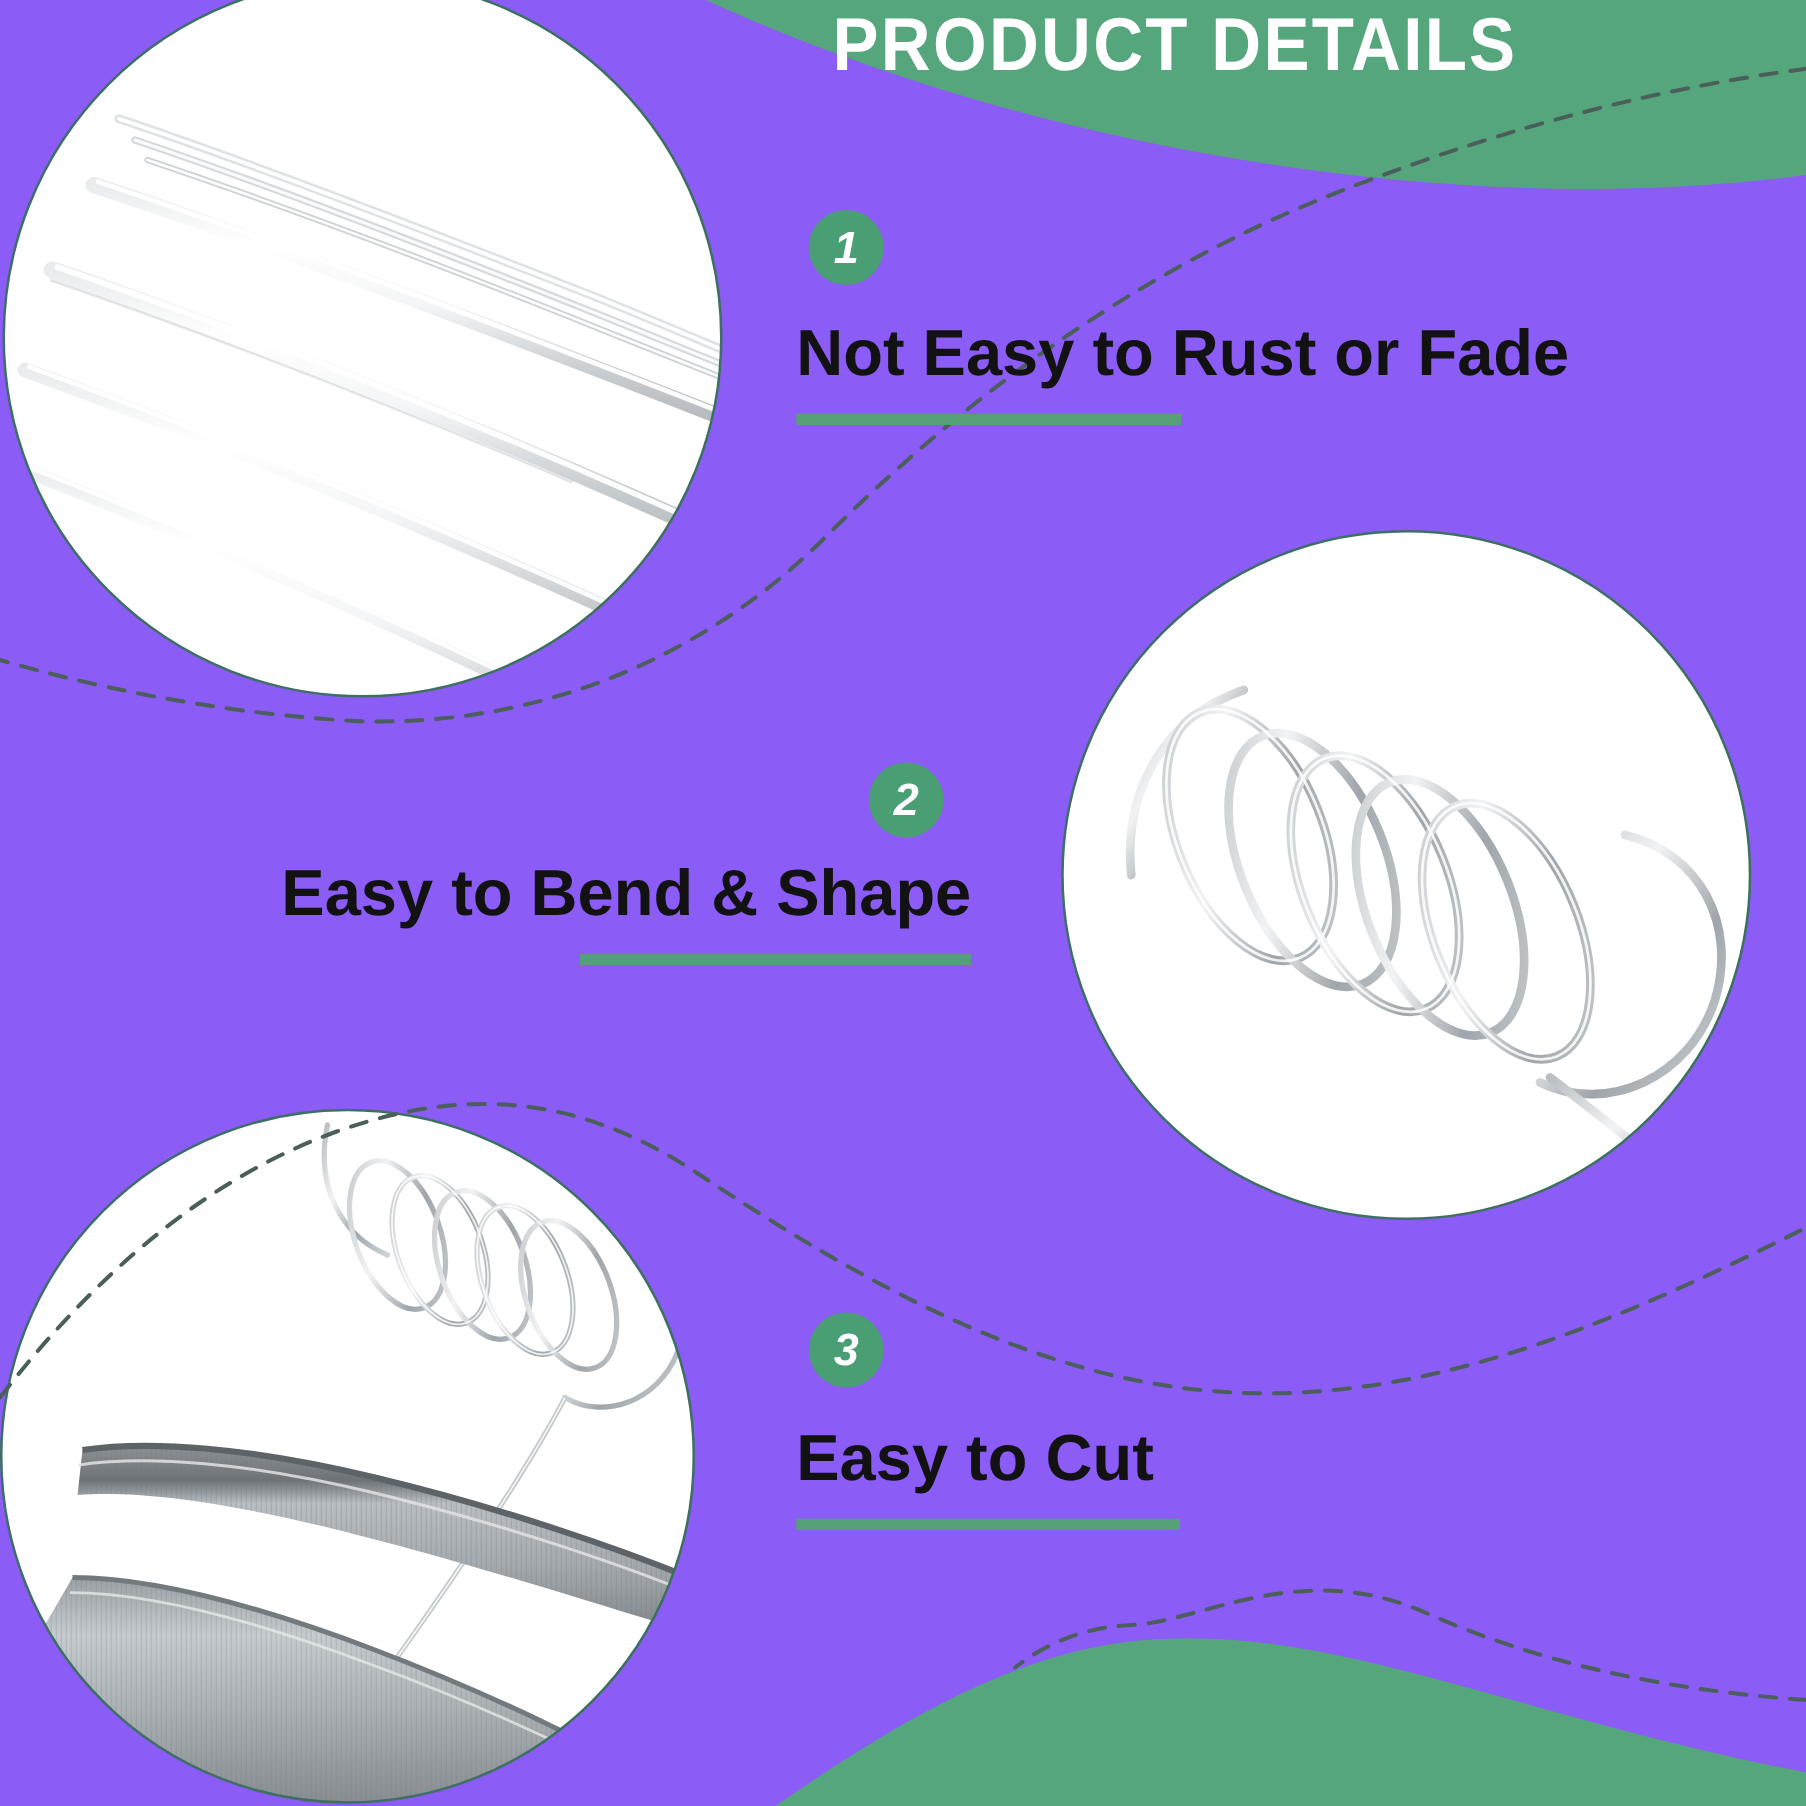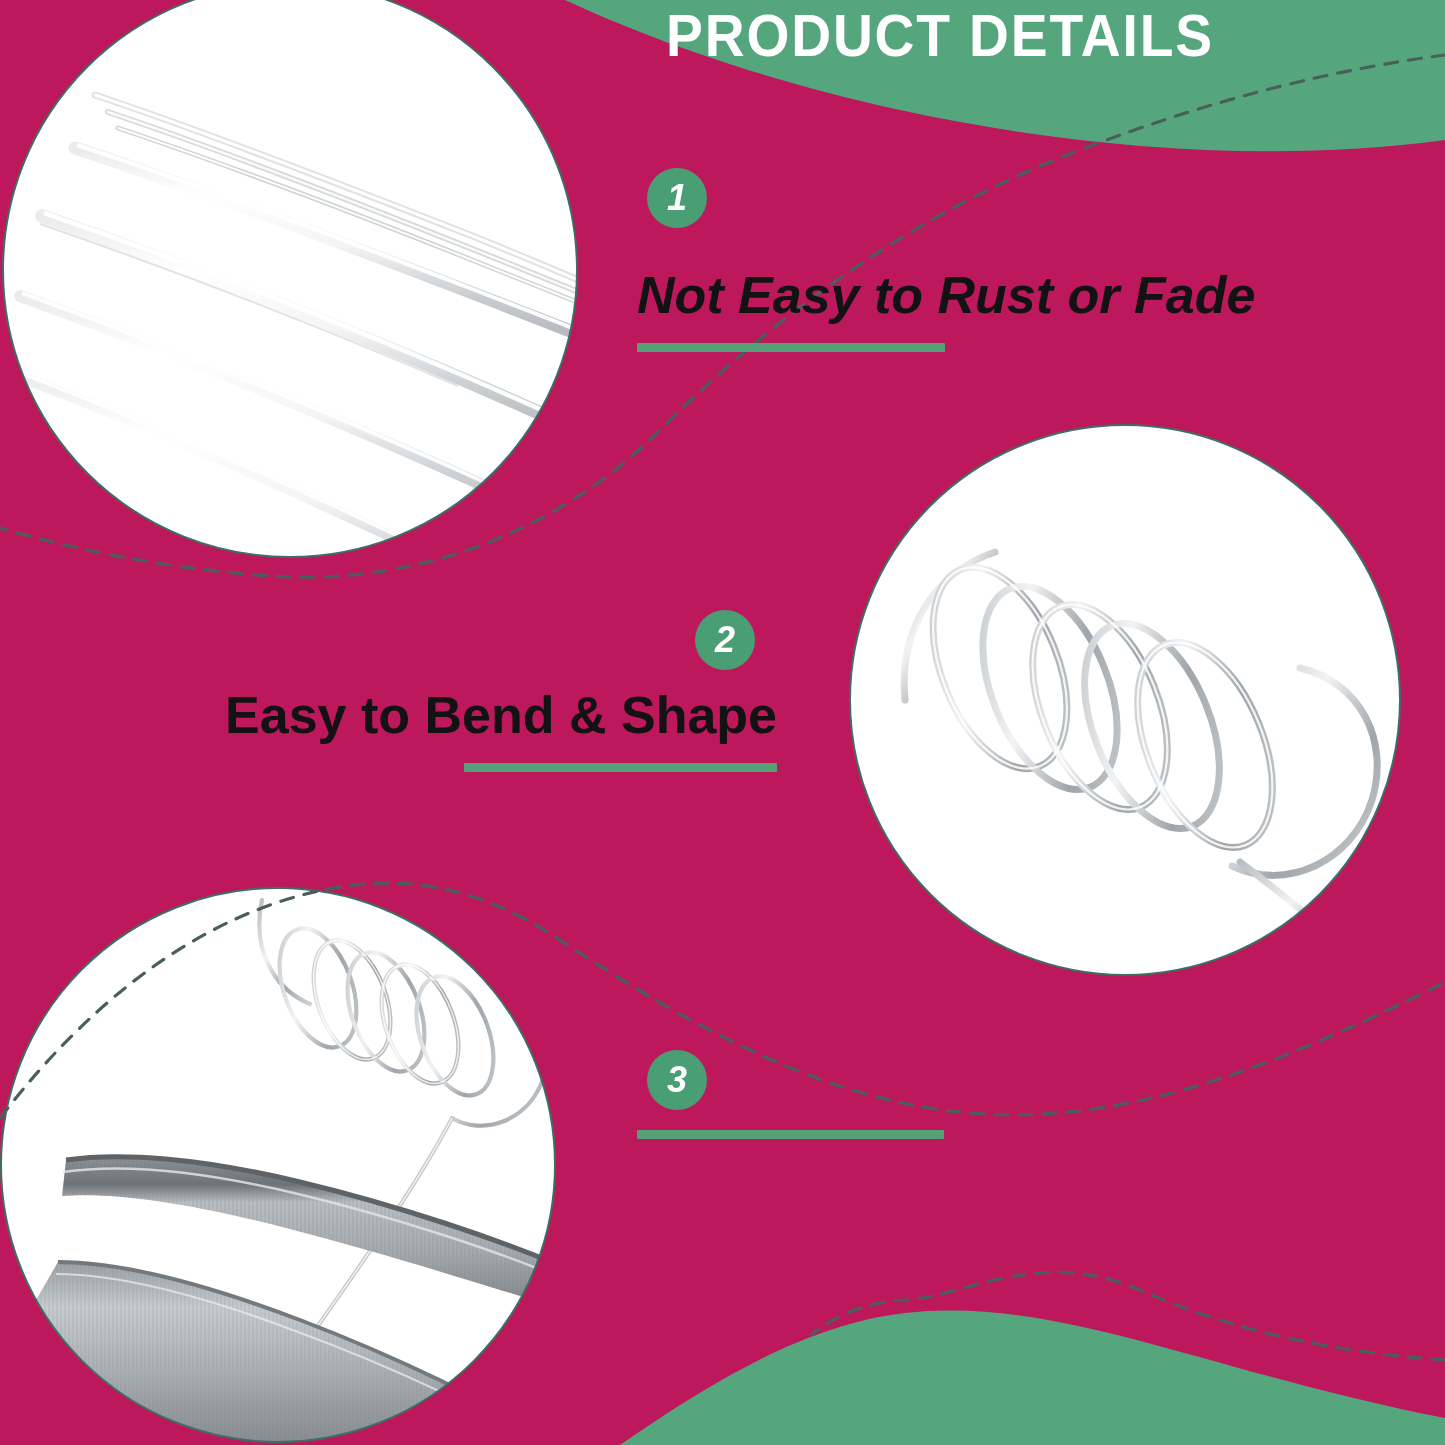--- a/index.html
+++ b/index.html
@@ -5,21 +5,21 @@
   * { margin:0; padding:0; box-sizing:border-box; }
   html, body {
     width:1445px; height:1445px;
     background:#ffffff;
     font-family:"Liberation Sans", sans-serif;
     overflow:hidden;
   }
   #page {
     position:relative;
     width:1445px; height:1445px;
-    background:#be185d;
+    background:#8b5cf6;
     overflow:hidden;
   }
   .layer-svg {
     position:absolute; top:0; left:0;
     width:1445px; height:1445px;
     pointer-events:none;
   }
   .z-bg   { z-index:1; }
   .z-photo{ z-index:2; }
   .z-deco { z-index:3; }
@@ -64,21 +64,21 @@
   }
   .f-rule {
     height:9px;
     background:#55A077;
     border-radius:1px;
   }
 
   
   #feature-1 { left:637px; top:168px; text-align:left; }
   #feature-1 .badge { margin-left:10px; }
-  #feature-1 .f-head { margin-top:40px;font-style:italic; }
+  #feature-1 .f-head { margin-top:28px; }
   #feature-1 .f-rule { width:308px; margin-top:20px; }
 
   
   #feature-2 { left:215px; top:610px; width:562px; text-align:right; }
   #feature-2 .badge { display:inline-block; margin-right:22px; }
   #feature-2 .f-head { margin-top:18px; }
   #feature-2 .f-rule { width:313px; margin-top:20px; margin-left:auto; }
 
   
   #feature-3 { left:637px; top:1050px; text-align:left; }
@@ -282,16 +282,17 @@
   </div>
 
   <div class="feature" id="feature-2">
     <div class="badge">2</div>
     <div class="f-head">Easy to Bend &amp; Shape</div>
     <div class="f-rule"></div>
   </div>
 
   <div class="feature" id="feature-3">
     <div class="badge">3</div>
+    <div class="f-head">Easy to Cut</div>
     <div class="f-rule"></div>
   </div>
 
 </div>
 
 </body></html>

